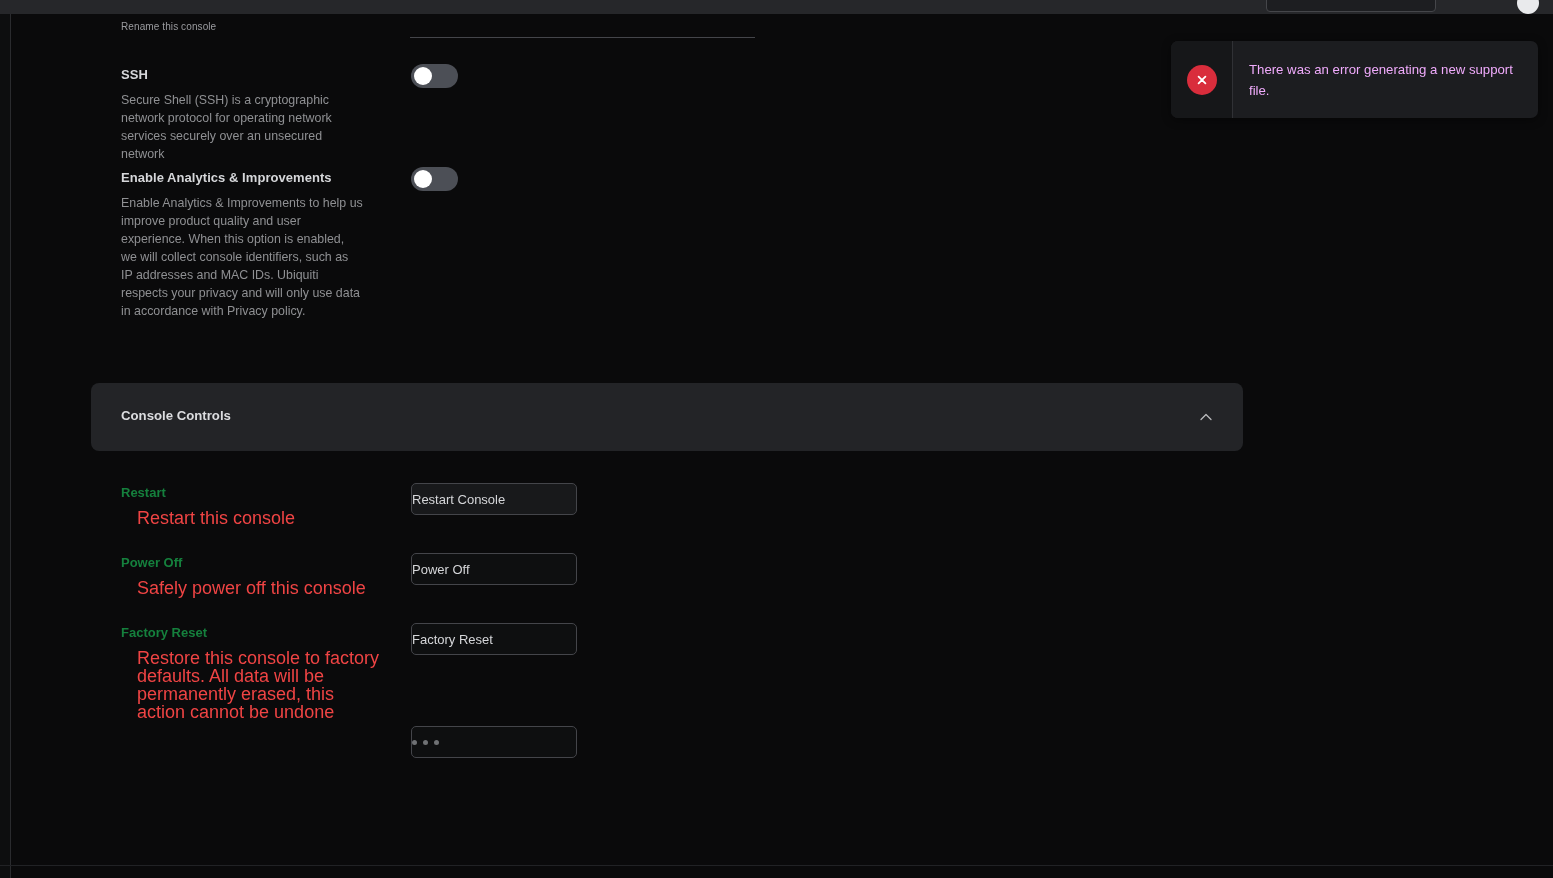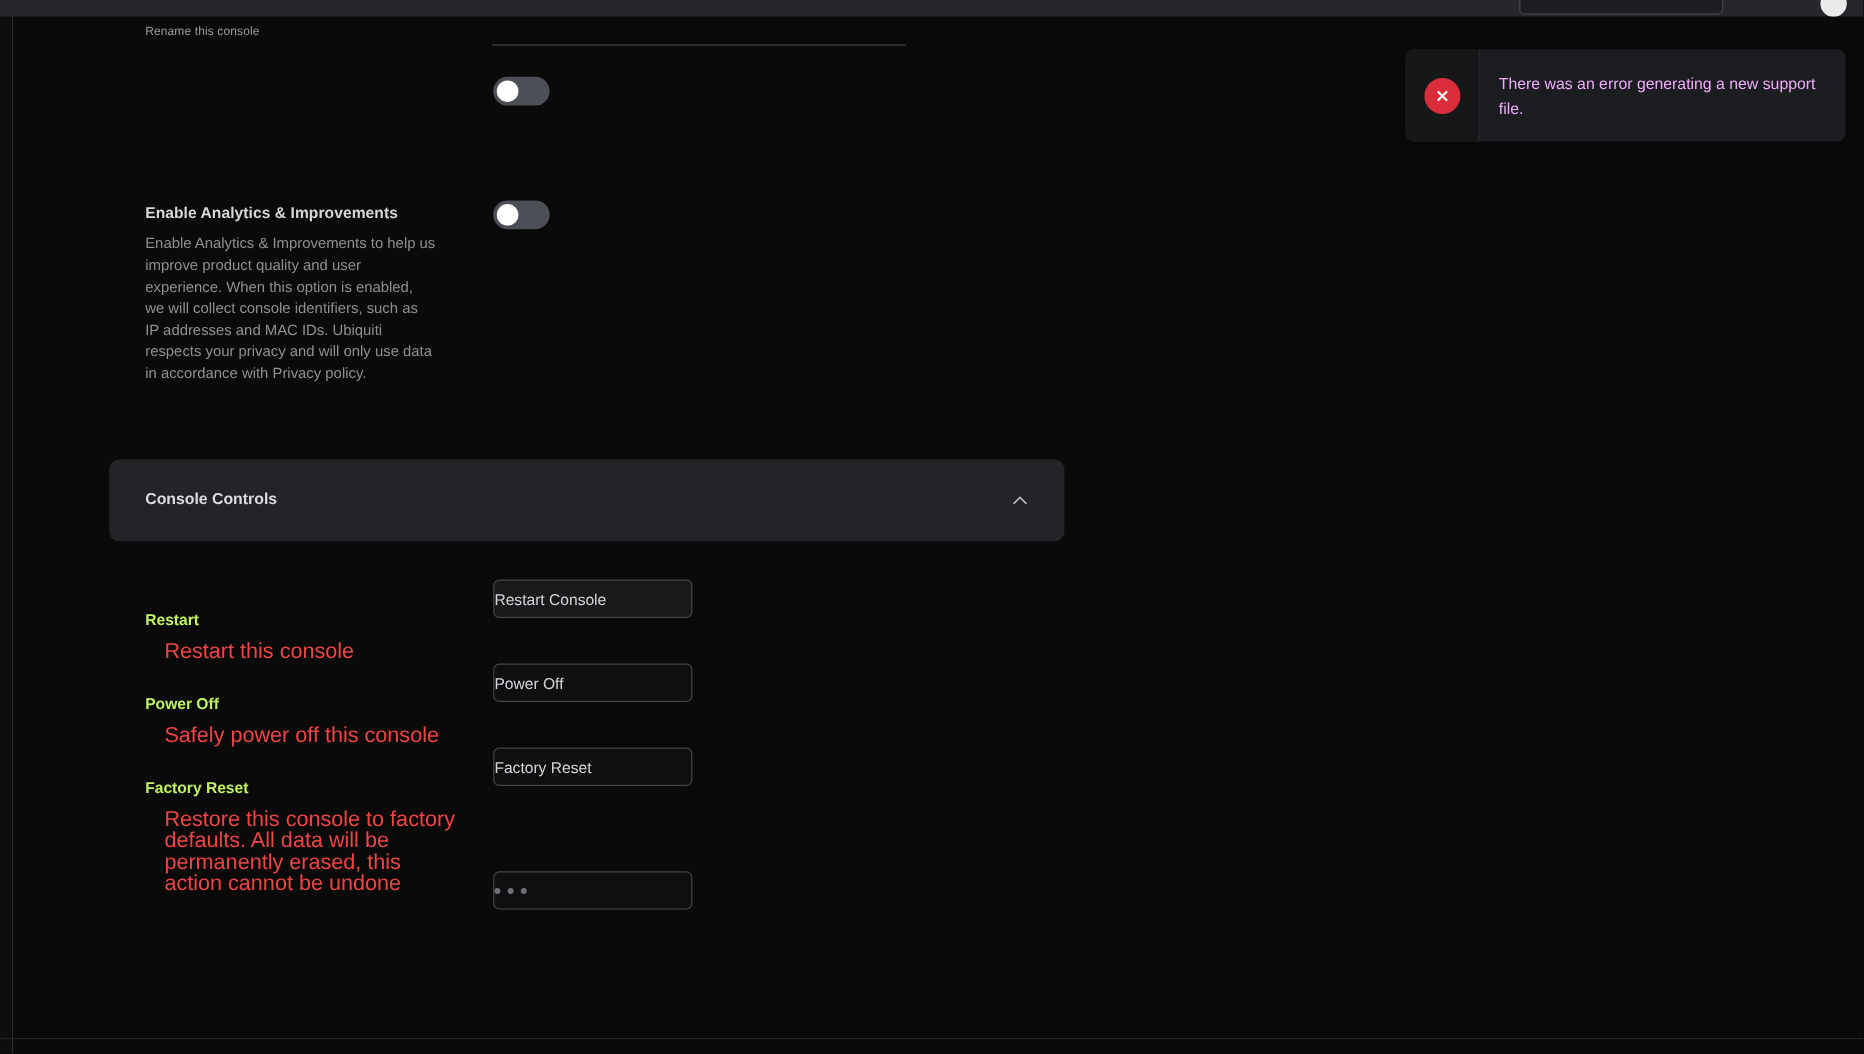--- a/index.html
+++ b/index.html
@@ -160,21 +160,21 @@
     height: 18px;
     border-radius: 50%;
     background: #ffffff;
   }
 
   
   .section-card {
     position: absolute;
     left: 80px;
     top: 369px;
-    width: 796px;
+    width: 1152px;
     height: 68px;
     background: #232427;
     border-radius: 8px;
     cursor: pointer;
   }
   .section-card .sc-title {
     position: absolute;
     left: 30px;
     top: 25px;
     font-size: 13.2px;
@@ -187,23 +187,22 @@
     top: 26px;
     width: 16px;
     height: 16px;
   }
 
   
   .action-row { position: absolute; left: 110px; }
   .action-row .a-title {
     font-size: 13px;
     font-weight: bold;
-    color: #bef264;
+    color: #15803d;
     line-height: 18px;
-    margin-top: 24px;
   }
   .action-row .a-desc {
     margin-top: 7px;
     width: 245px;
     font-size: 18px;
     line-height: 18px;
     color: #ef4444;
     margin-left: 16px;
   }
 
@@ -289,20 +288,24 @@
   <div class="left-rail"></div>
   <div class="rail-divider"></div>
 
   <div class="content">
 
     <div class="rename-row">
       <input class="rename-input" type="text" value="" style="">
       <div class="rename-desc">Rename this console</div>
     </div>
 
+    <div class="setting" style="top:52px;">
+      <div class="s-title">SSH</div>
+      <div class="s-desc">Secure Shell (SSH) is a cryptographic network protocol for operating network services securely over an unsecured network</div>
+    </div>
     <div class="toggle" style="left:400px; top:50px;">
       <div class="knob"></div>
     </div>
 
     <div class="setting" style="top:155px;">
       <div class="s-title">Enable Analytics &amp; Improvements</div>
       <div class="s-desc">Enable Analytics &amp; Improvements to help us improve product quality and user experience. When this option is enabled, we will collect console identifiers, such as IP addresses and MAC IDs. Ubiquiti respects your privacy and will only use data in accordance with Privacy policy.</div>
     </div>
     <div class="toggle" style="left:400px; top:153px;">
       <div class="knob"></div>

